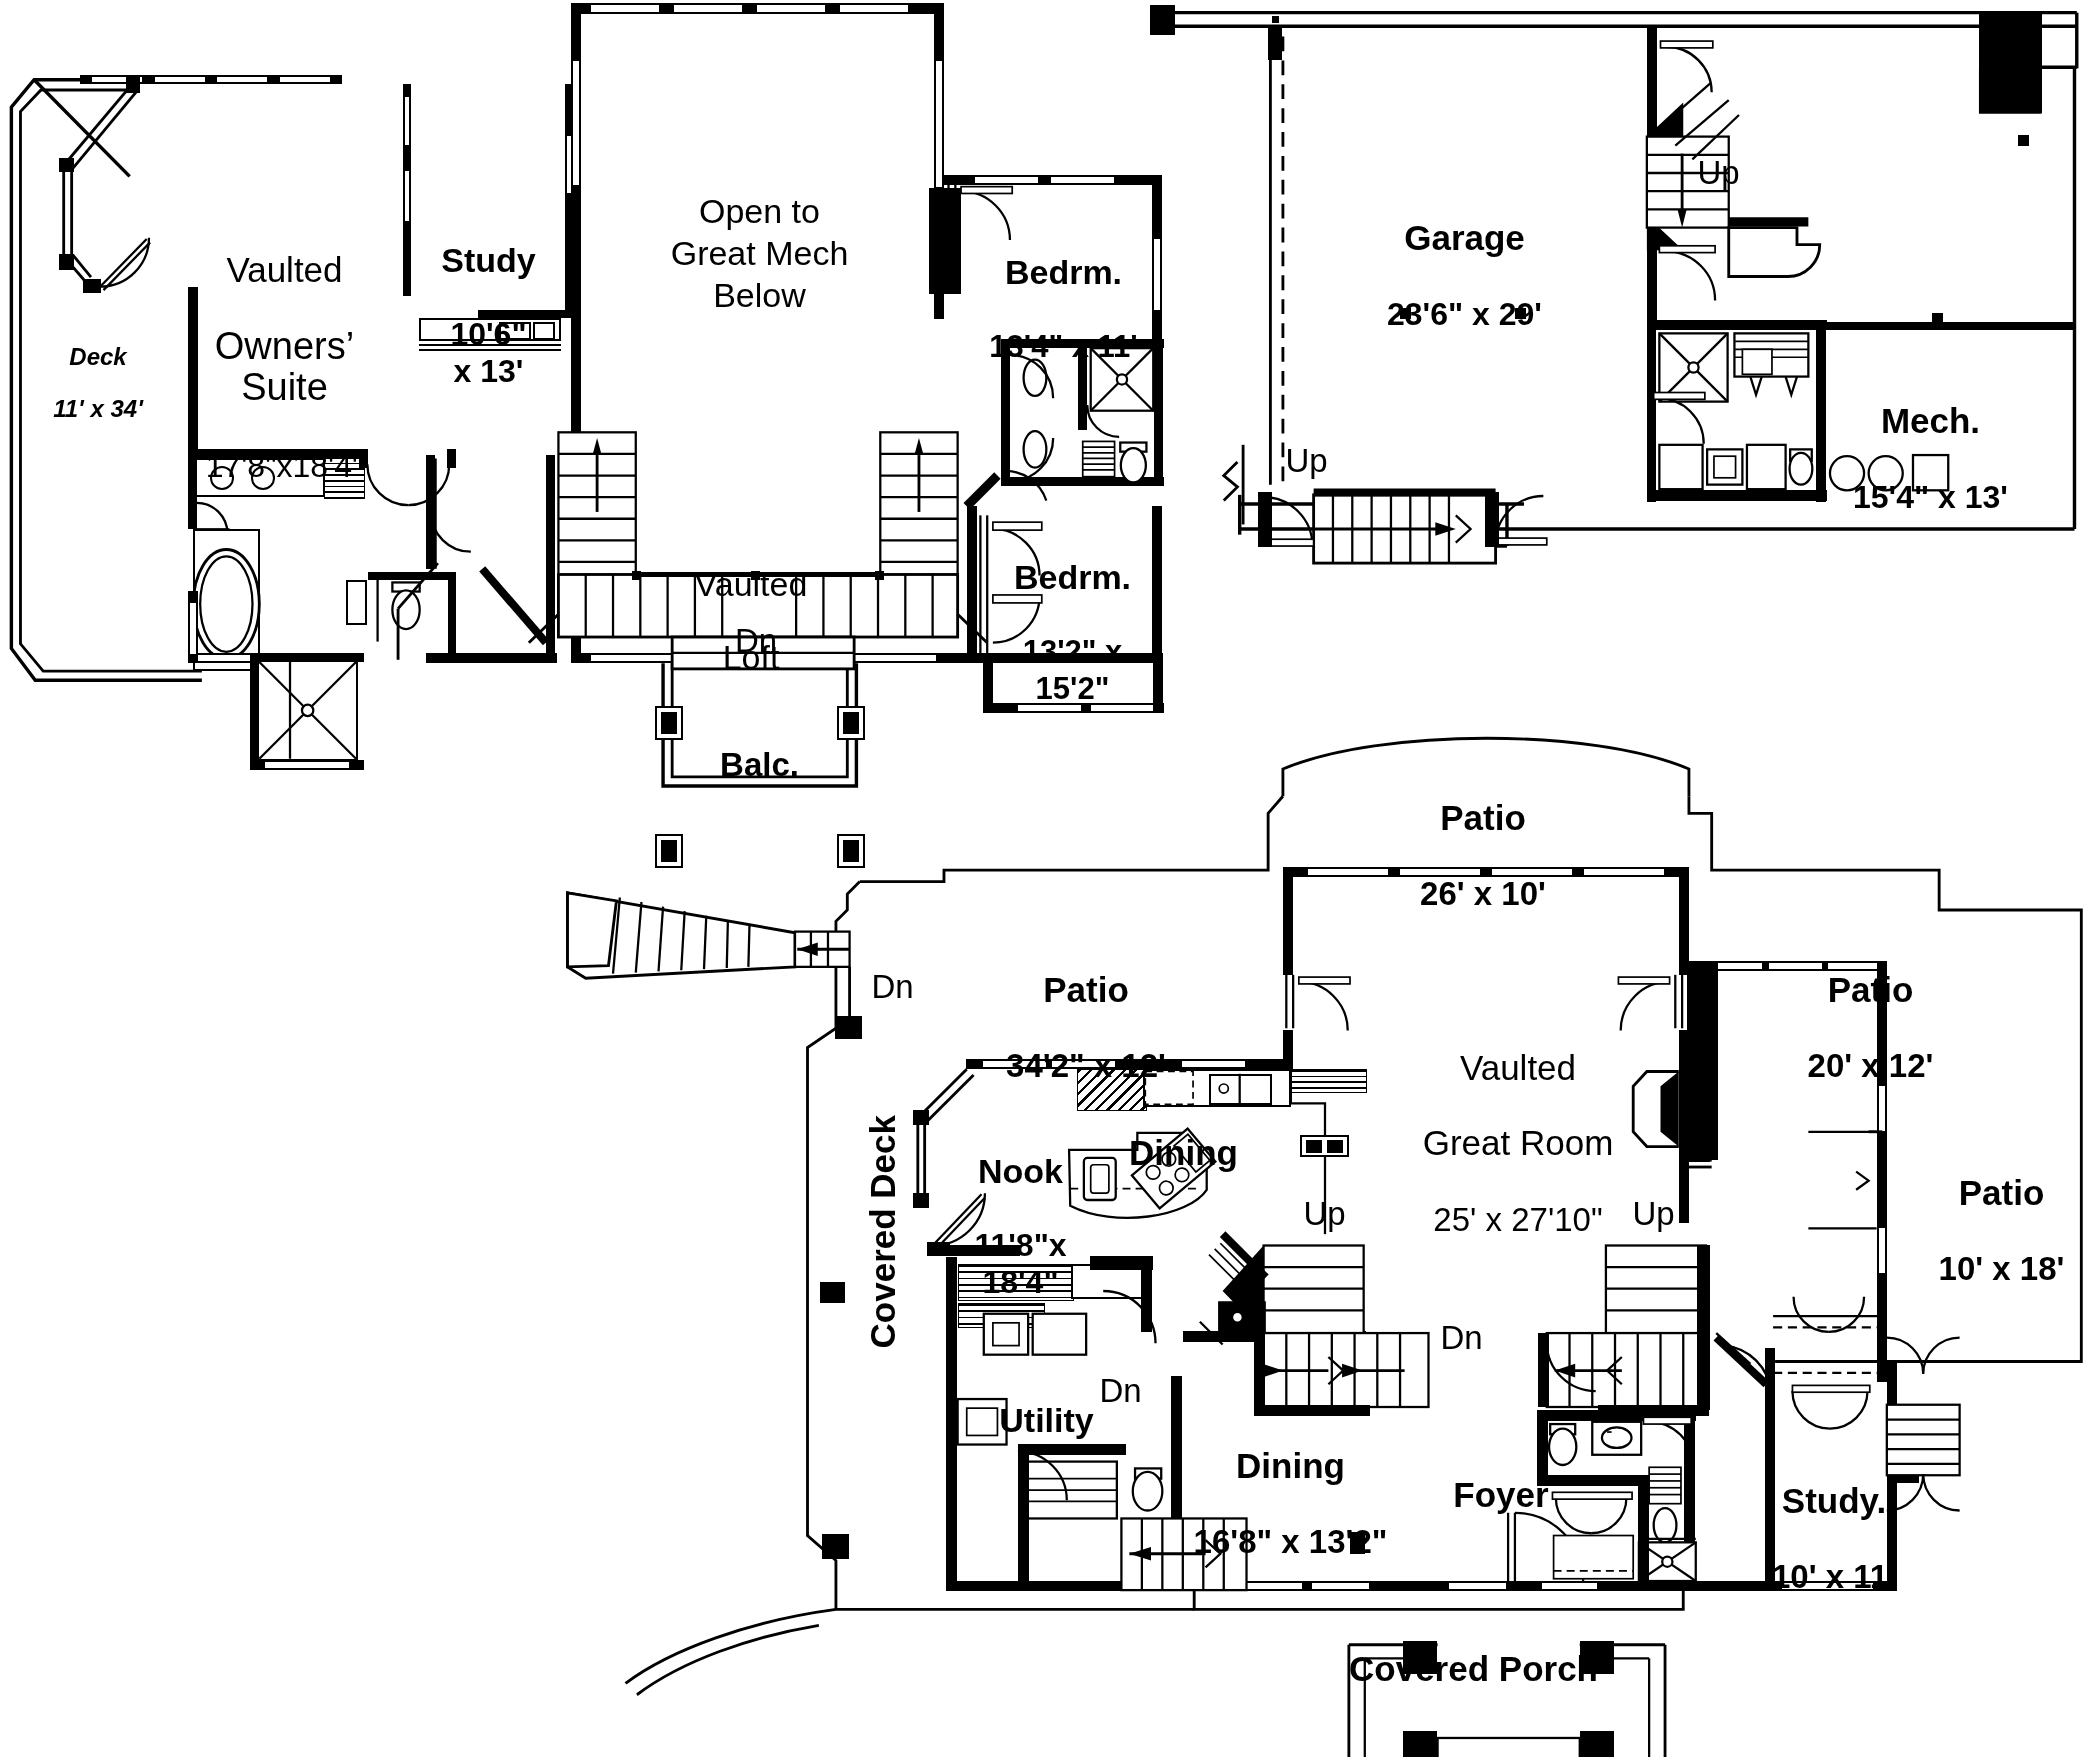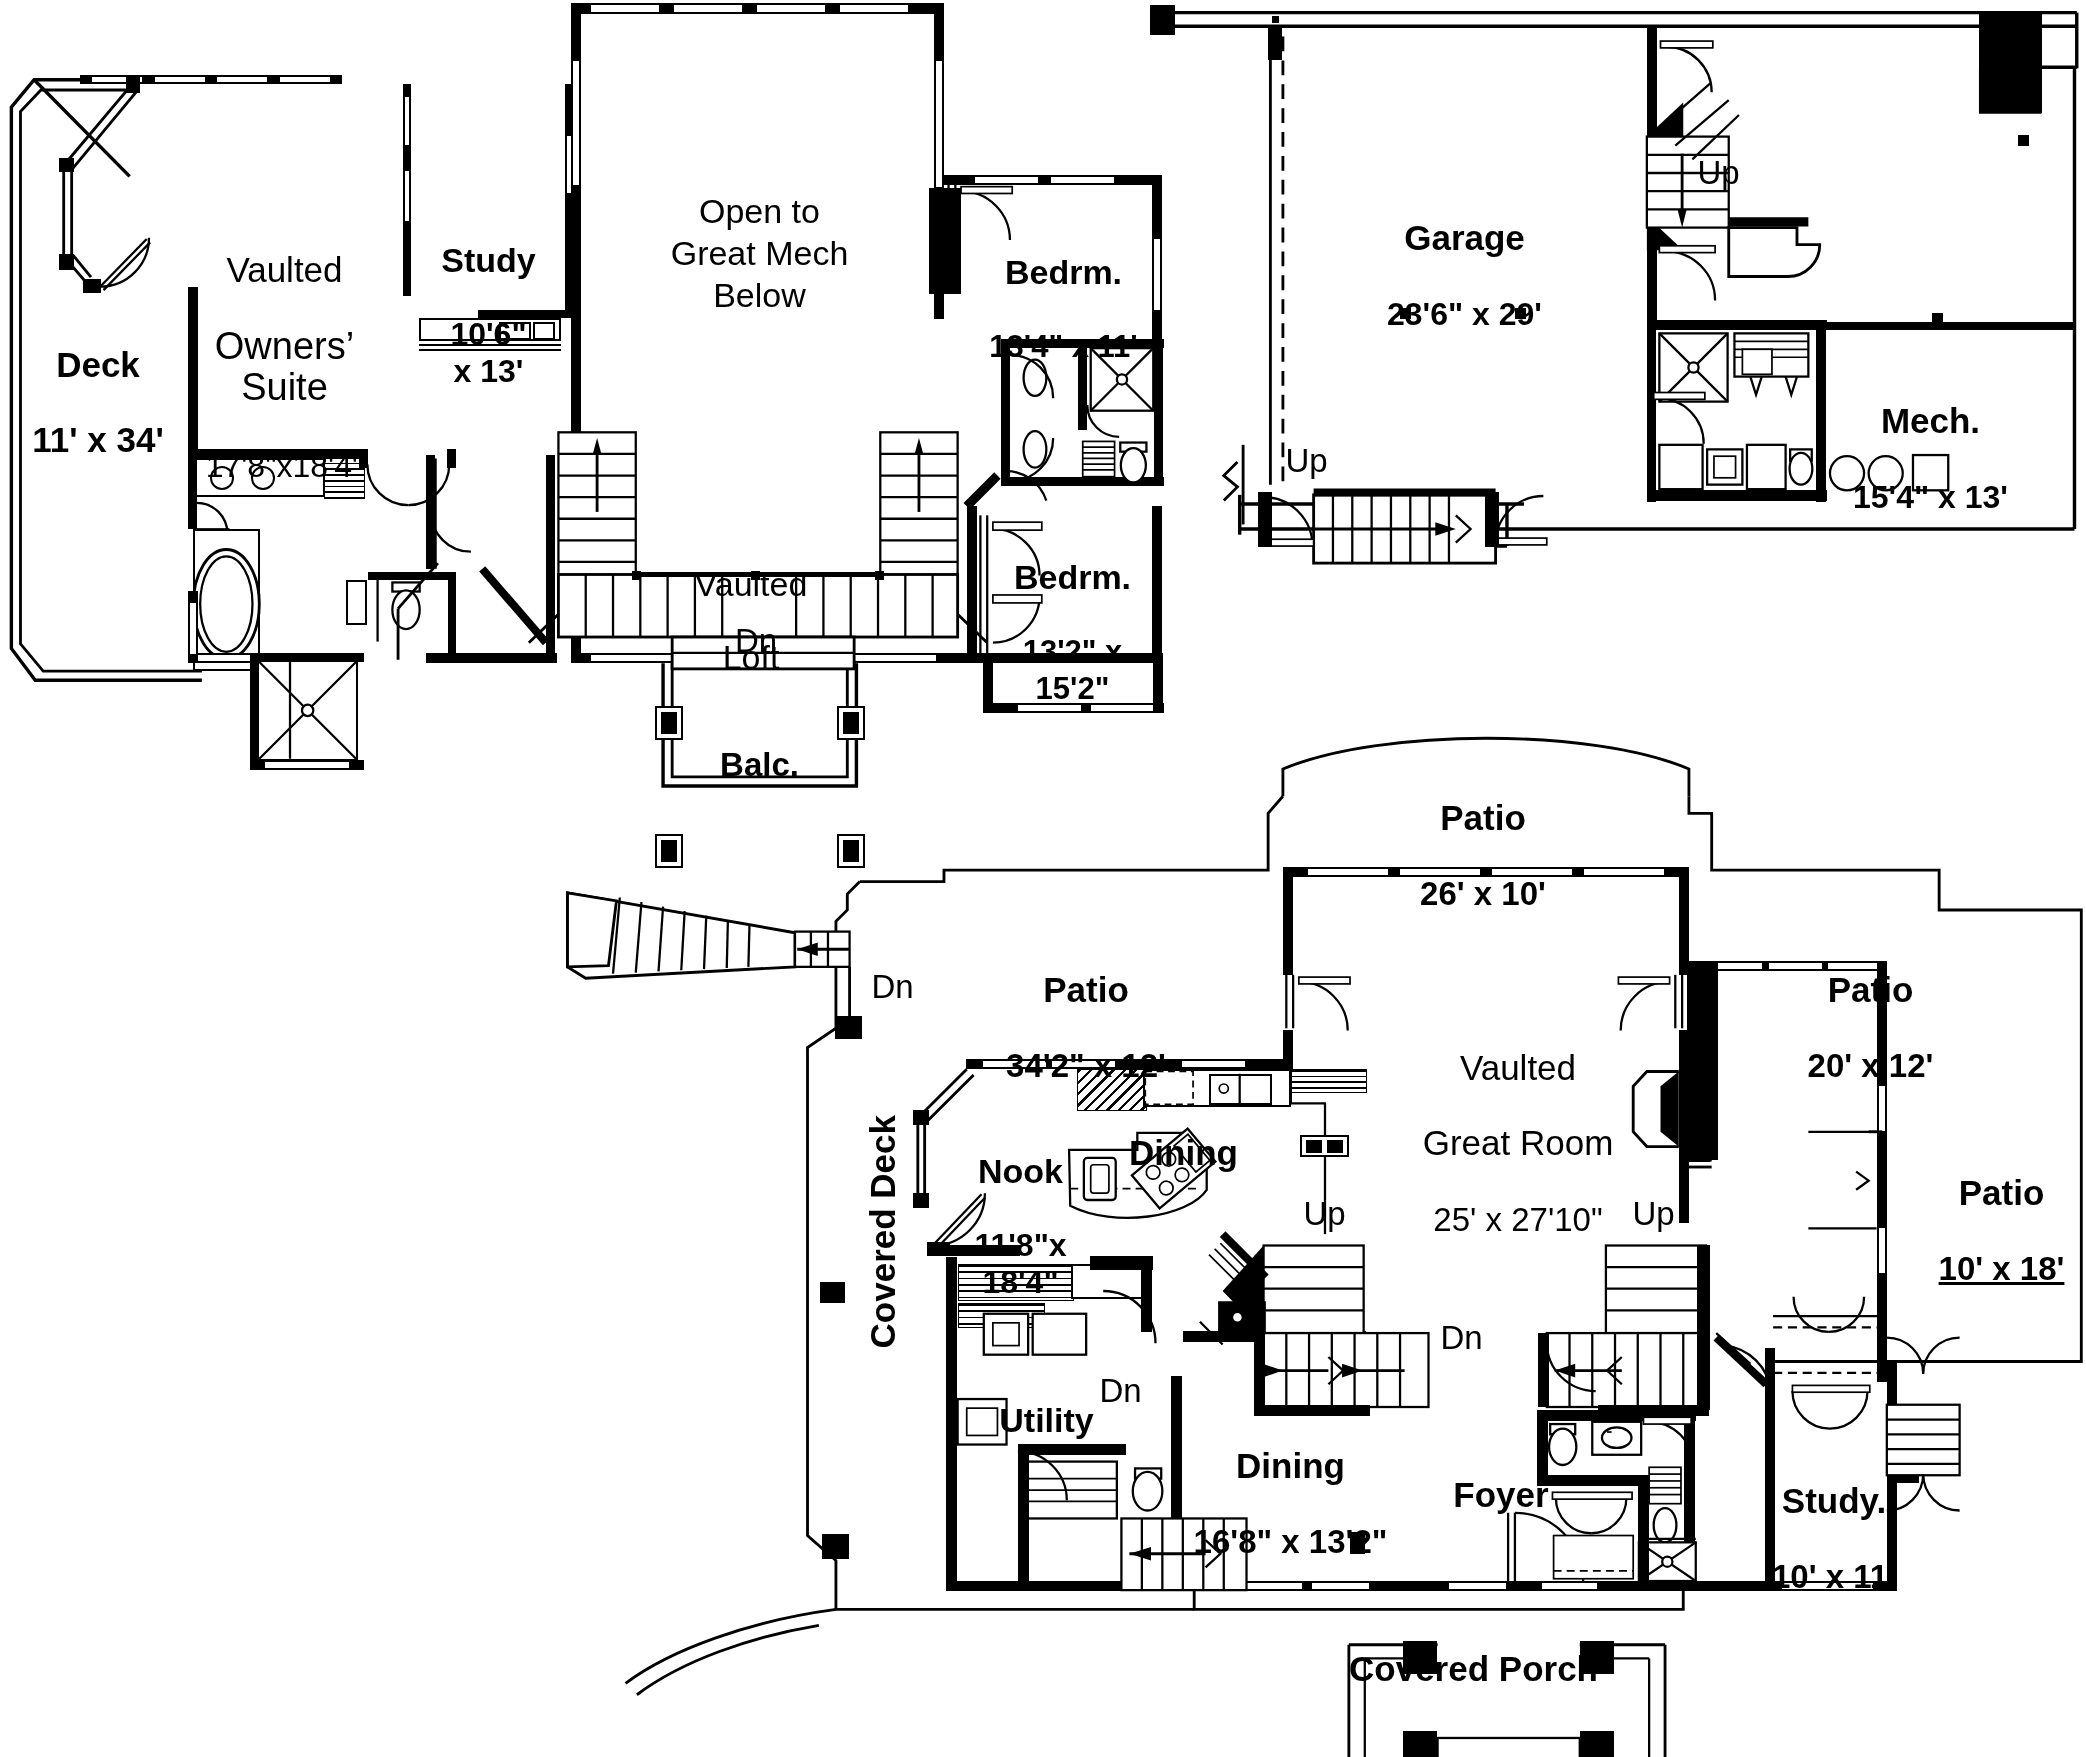--- a/index.html
+++ b/index.html
@@ -765,21 +765,21 @@
   <path d="M2400,2916 L 2400,3100" fill="none" stroke="#000" stroke-width="4"></path>
   <path d="M2400,2916 L 2468,2916" fill="none" stroke="#000" stroke-width="4"></path>
   <path d="M2928,2892 L 2928,3100" fill="none" stroke="#000" stroke-width="5"></path>
   <path d="M2778,2892 L 2928,2892" fill="none" stroke="#000" stroke-width="5"></path>
   <path d="M2900,2916 L 2900,3100" fill="none" stroke="#000" stroke-width="4"></path>
   <path d="M2838,2916 L 2900,2916" fill="none" stroke="#000" stroke-width="4"></path>
   <rect x="2528" y="3056" width="250" height="36" fill="#fff" stroke="#000" stroke-width="4"></rect>
   <line x1="2400" y1="3100" x2="2900" y2="3100" stroke="#000" stroke-width="0"></line>
 </svg>
 
-<div class="lbl bold" style="left:12.5px;top:308px;width:171px;font-size:35px;">
+<div class="lbl bold" style="left:12.5px;top:318px;width:171px;font-size:24px;font-style:italic;">
   <span>Deck</span><br>
   <span>11' x 34'</span>
 </div>
 
 <div class="lbl" style="left:171px;top:213px;width:227px;font-size:35px;">
   <span class="reg">Vaulted</span><br>
   <span class="bold" style="font-size:38px;">Owners’
 Suite</span><br>
   <span class="bold" style="font-size:32px;">17'8"x18'4"</span>
 </div>
@@ -847,21 +847,21 @@
   <span style="font-size:33px;">34'2" x 12'</span>
 </div>
 
 <div class="lbl bold" style="left:1751px;top:933px;width:239px;font-size:35px;">
   <span>Patio</span><br>
   <span style="font-size:33px;">20' x 12'</span>
 </div>
 
 <div class="lbl bold" style="left:1916px;top:1136px;width:171px;font-size:35px;">
   <span>Patio</span><br>
-  <span style="font-size:33px;text-decoration:underline;">10' x 18'</span>
+  <span style="font-size:33px;">10' x 18'</span>
 </div>
 
 <div class="lbl bold vert" style="left:864px;top:1115px;font-size:35px;">
   <span>Covered Deck</span>
 </div>
 
 <div class="lbl bold" style="left:938px;top:1116px;width:165px;font-size:34px;">
   <span>Nook</span><br>
   <span style="font-size:32px;">11'8"x
 18'4"</span>

